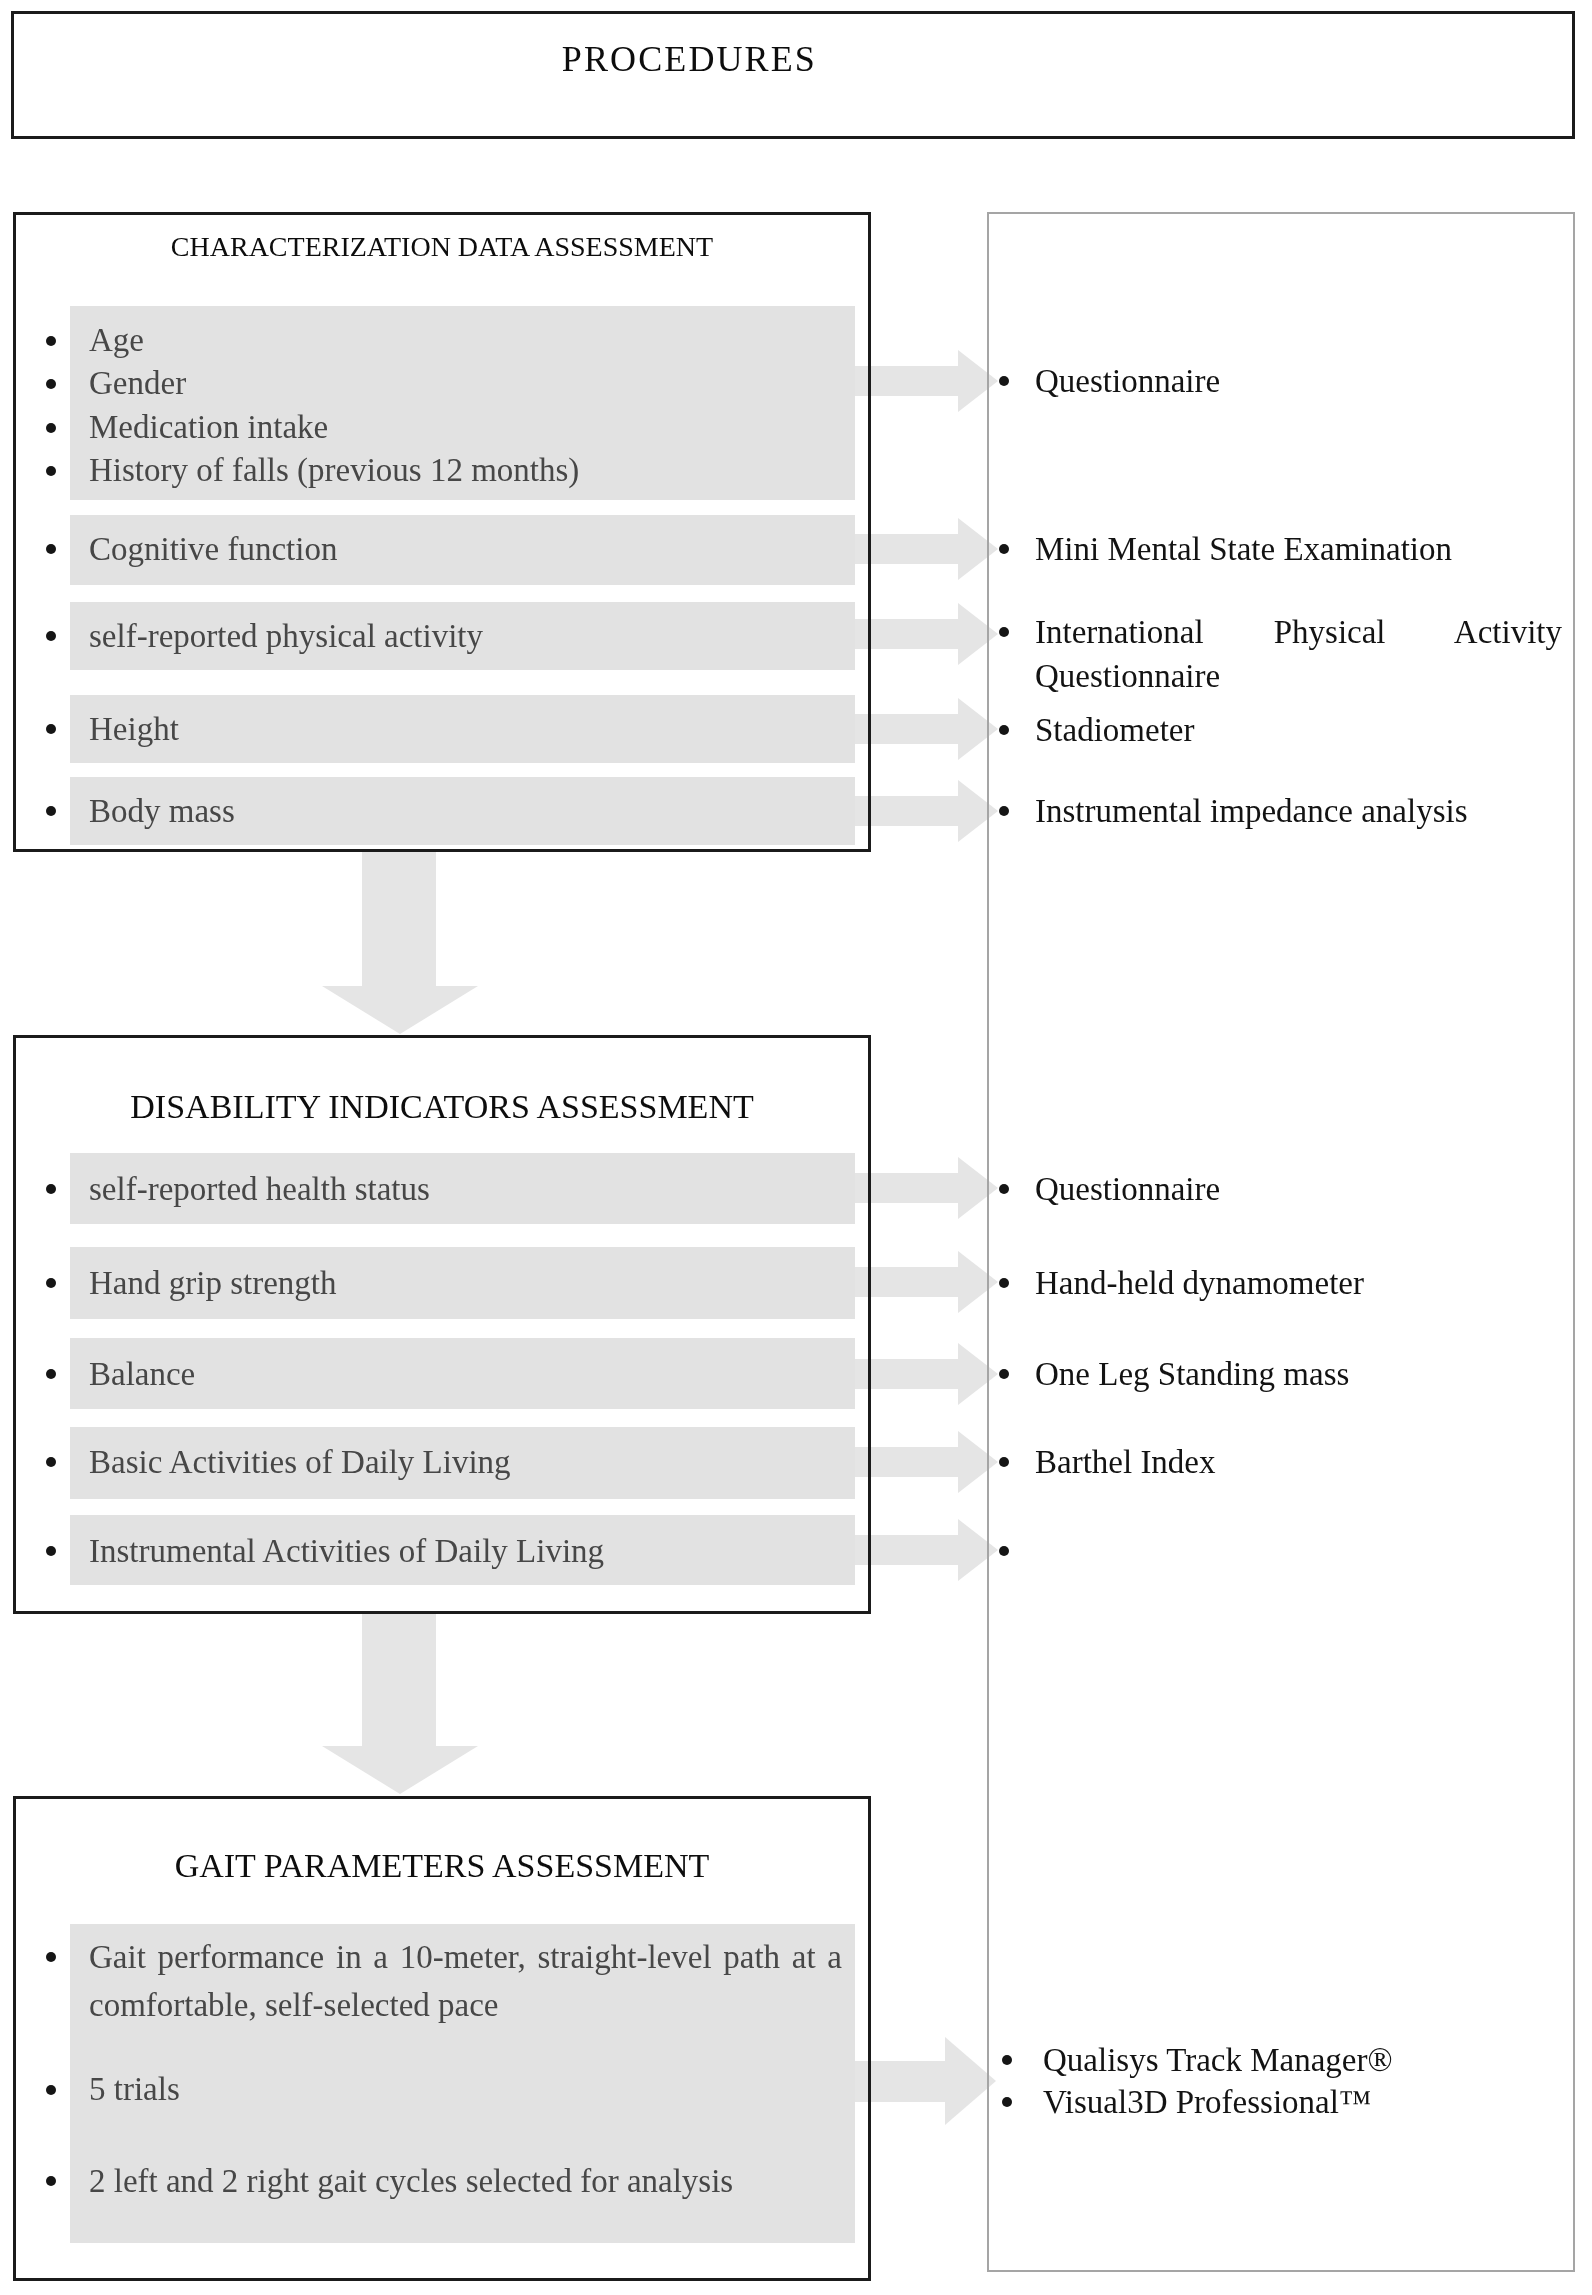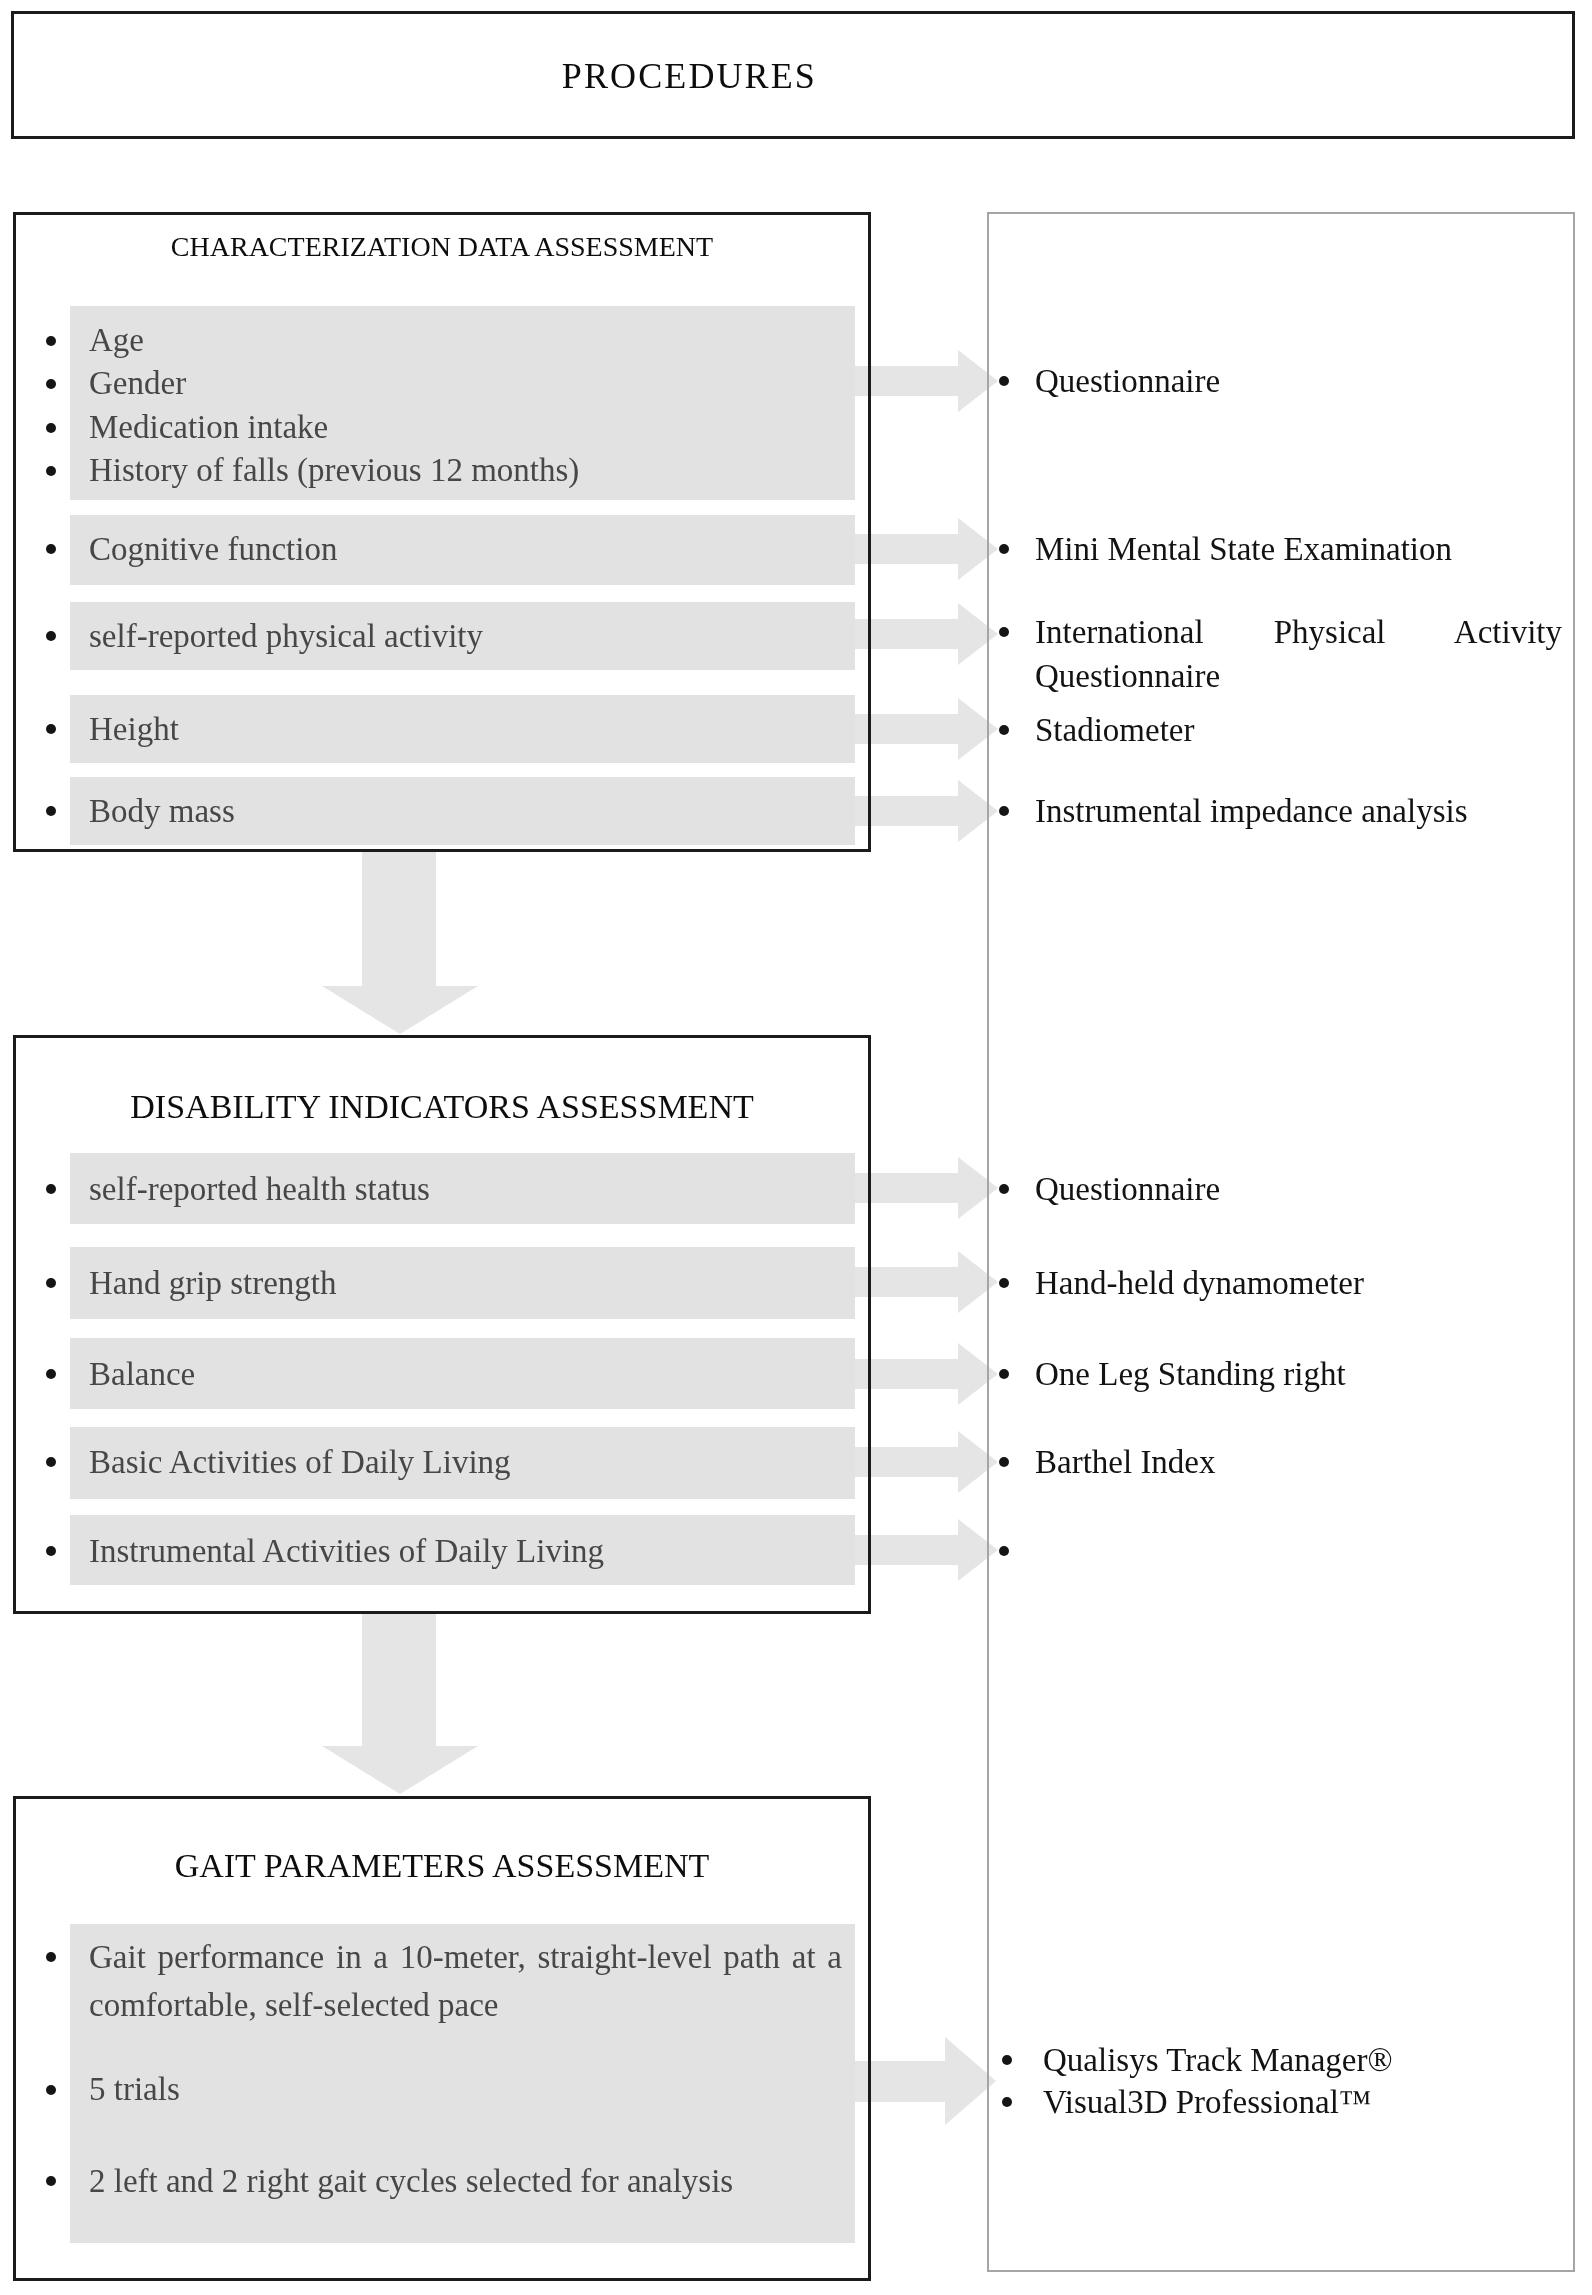--- a/index.html
+++ b/index.html
@@ -94,21 +94,21 @@
   <div class="varrow" style="top:852px;height:185px">
       <div class="vshaft"></div>
       <div class="vhead"></div>
     </div>
   <div class="varrow" style="top:1612px;height:185px">
       <div class="vshaft"></div>
       <div class="vhead"></div>
     </div>
 
   <div class="frame" style="left:11.4px;top:10.7px;width:1564px;height:128px"></div>
-  <div class="btitle" style="left:11.4px;top:53px;width:1356px;height:46px;line-height:46px;font-size:36px;letter-spacing:2.1px">PROCEDURES</div>
+  <div class="btitle" style="left:11.4px;top:36px;width:1356px;height:46px;line-height:46px;font-size:36px;letter-spacing:2.1px">PROCEDURES</div>
 
   <div class="frame" style="left:13px;top:212px;width:858px;height:640px"></div>
   <div class="btitle" style="left:13px;top:225px;width:858px;height:43px;line-height:43px;font-size:28px">CHARACTERIZATION DATA ASSESSMENT</div>
 
   <div class="bar" style="top:306px;height:194px"></div>
   <div class="bar" style="top:515px;height:70px"></div>
   <div class="bar" style="top:602px;height:68px"></div>
   <div class="bar" style="top:695px;height:68px"></div>
   <div class="bar" style="top:777px;height:68px"></div>
 
@@ -179,21 +179,21 @@
   <div class="ins" style="top:789px">Instrumental impedance analysis</div>
 
   <div class="dot" style="left:999px;top:1184px"></div>
   <div class="dot" style="left:999px;top:1278px"></div>
   <div class="dot" style="left:999px;top:1369px"></div>
   <div class="dot" style="left:999px;top:1457px"></div>
   <div class="dot" style="left:999px;top:1546px"></div>
 
   <div class="ins" style="top:1167px">Questionnaire</div>
   <div class="ins" style="top:1261px">Hand-held dynamometer</div>
-  <div class="ins" style="top:1352px">One Leg Standing right</div>
+  <div class="ins" style="top:1352px">One Leg Standing mass</div>
   <div class="ins" style="top:1440px">Barthel Index</div>
 
   <div class="dot" style="left:1002px;top:2055px"></div>
   <div class="dot" style="left:1002px;top:2097px"></div>
 
   <div class="ins" style="left:1043px;top:2038px">Qualisys Track Manager®</div>
   <div class="ins" style="left:1043px;top:2080px">Visual3D Professional™</div>
 
 </div>
 

